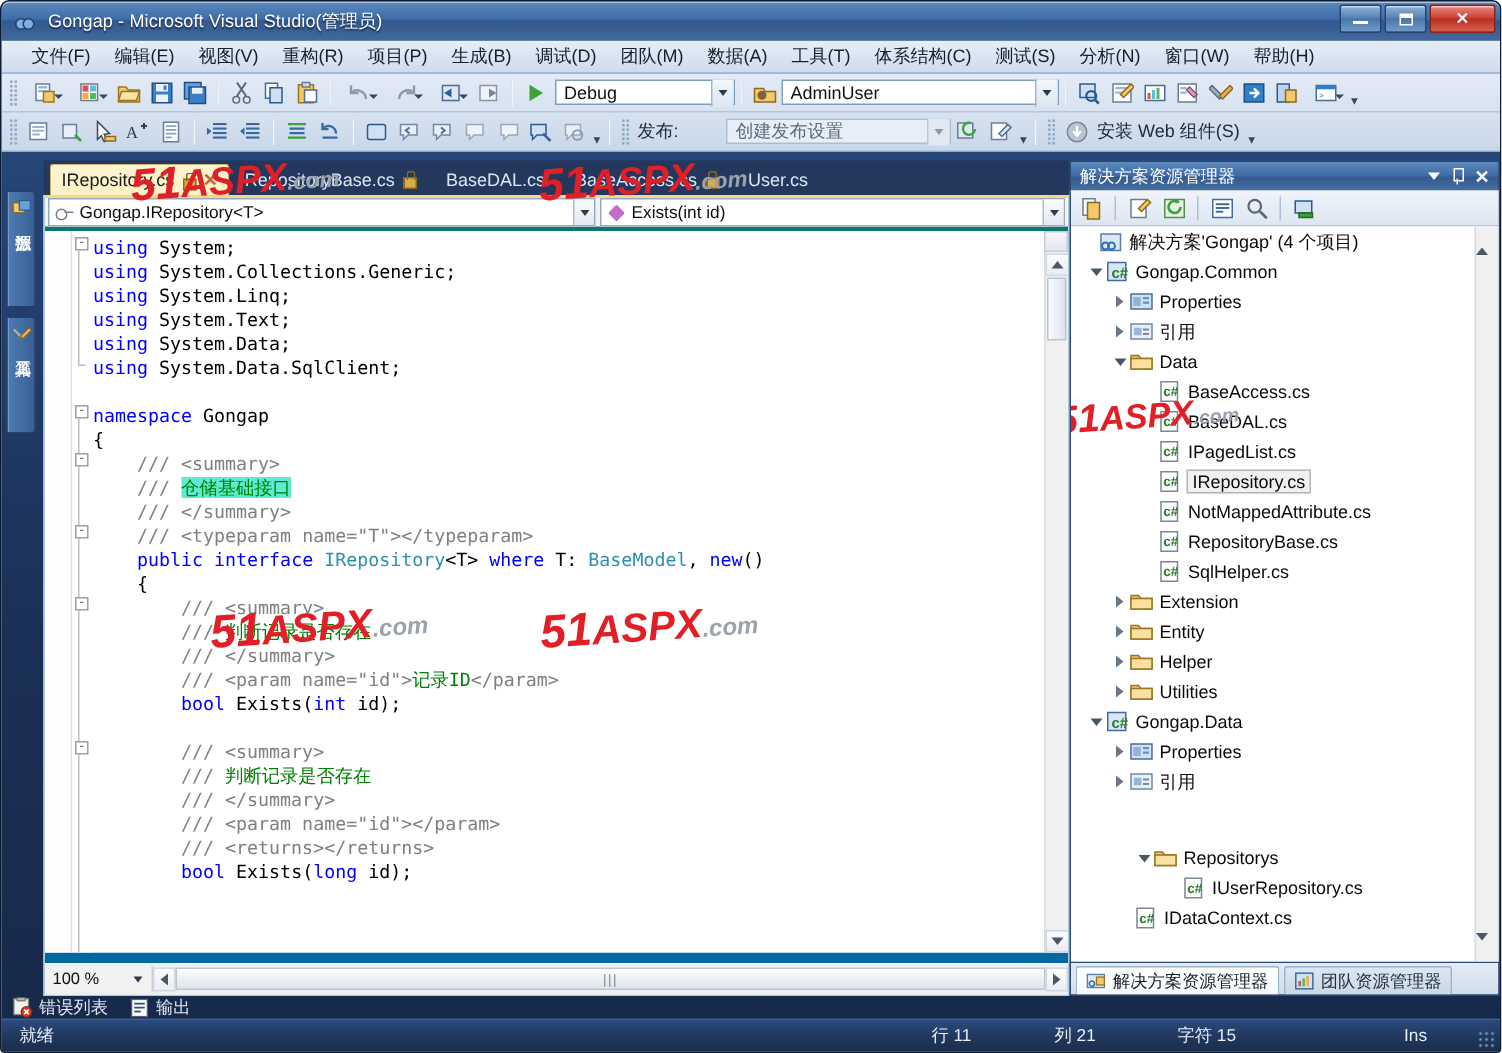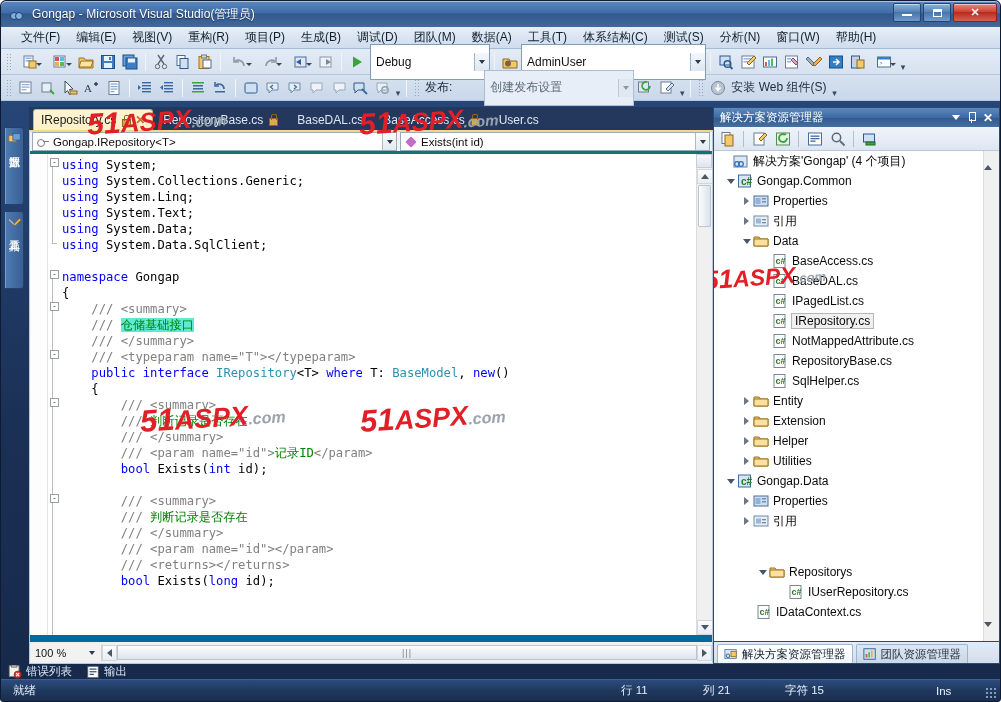--- a/index.html
+++ b/index.html
@@ -94,21 +94,21 @@
     width: 22px; height: 22px;
     display: flex; align-items: center; justify-content: center;
     border: 1px solid transparent; border-radius: 2px;
     position: relative;
   }
   .tbtn.dropdown { width: 30px; }
   .tbtn .caret { position:absolute; right:2px; bottom:6px;
     border-left:3px solid transparent; border-right:3px solid transparent; border-top:3px solid #3a4a5c; }
   .ico { width:16px; height:16px; display:block; }
   .combo {
-    height: 36px;
+    height: 17px;
     border: 1px solid #7f9db9;
     background: #fff;
     display: flex; align-items: center;
     font-size: 12px; color: #111;
     padding: 0 0 0 5px;
     position: relative;
     gap: 16px;
   }
   .combo .cv { flex:1; overflow:hidden; white-space:nowrap; }
   .combo .carebox {
@@ -1026,31 +1026,31 @@
             </div>
 
             <div class="trow" style="padding-left:26px;">
               <span class="expander">
                   <i class="exp-closed"></i>
                 </span>
               <svg class="ticon" viewBox="0 0 16 16">
                   <path d="M1 4h5l1.5 2H15v7H1z" fill="#f3c96a" stroke="#9b7520"></path>
                   <path d="M1 6h14v7H1z" fill="#fbe0a0" stroke="#9b7520"></path>
                 </svg>
-              <span class="tlabel">Entity</span>
+              <span class="tlabel">Extension</span>
             </div>
             <div class="trow" style="padding-left:26px;">
               <span class="expander">
                   <i class="exp-closed"></i>
                 </span>
               <svg class="ticon" viewBox="0 0 16 16">
                   <path d="M1 4h5l1.5 2H15v7H1z" fill="#f3c96a" stroke="#9b7520"></path>
                   <path d="M1 6h14v7H1z" fill="#fbe0a0" stroke="#9b7520"></path>
                 </svg>
-              <span class="tlabel">Extension</span>
+              <span class="tlabel">Entity</span>
             </div>
             <div class="trow" style="padding-left:26px;">
               <span class="expander">
                   <i class="exp-closed"></i>
                 </span>
               <svg class="ticon" viewBox="0 0 16 16">
                   <path d="M1 4h5l1.5 2H15v7H1z" fill="#f3c96a" stroke="#9b7520"></path>
                   <path d="M1 6h14v7H1z" fill="#fbe0a0" stroke="#9b7520"></path>
                 </svg>
               <span class="tlabel">Helper</span>

